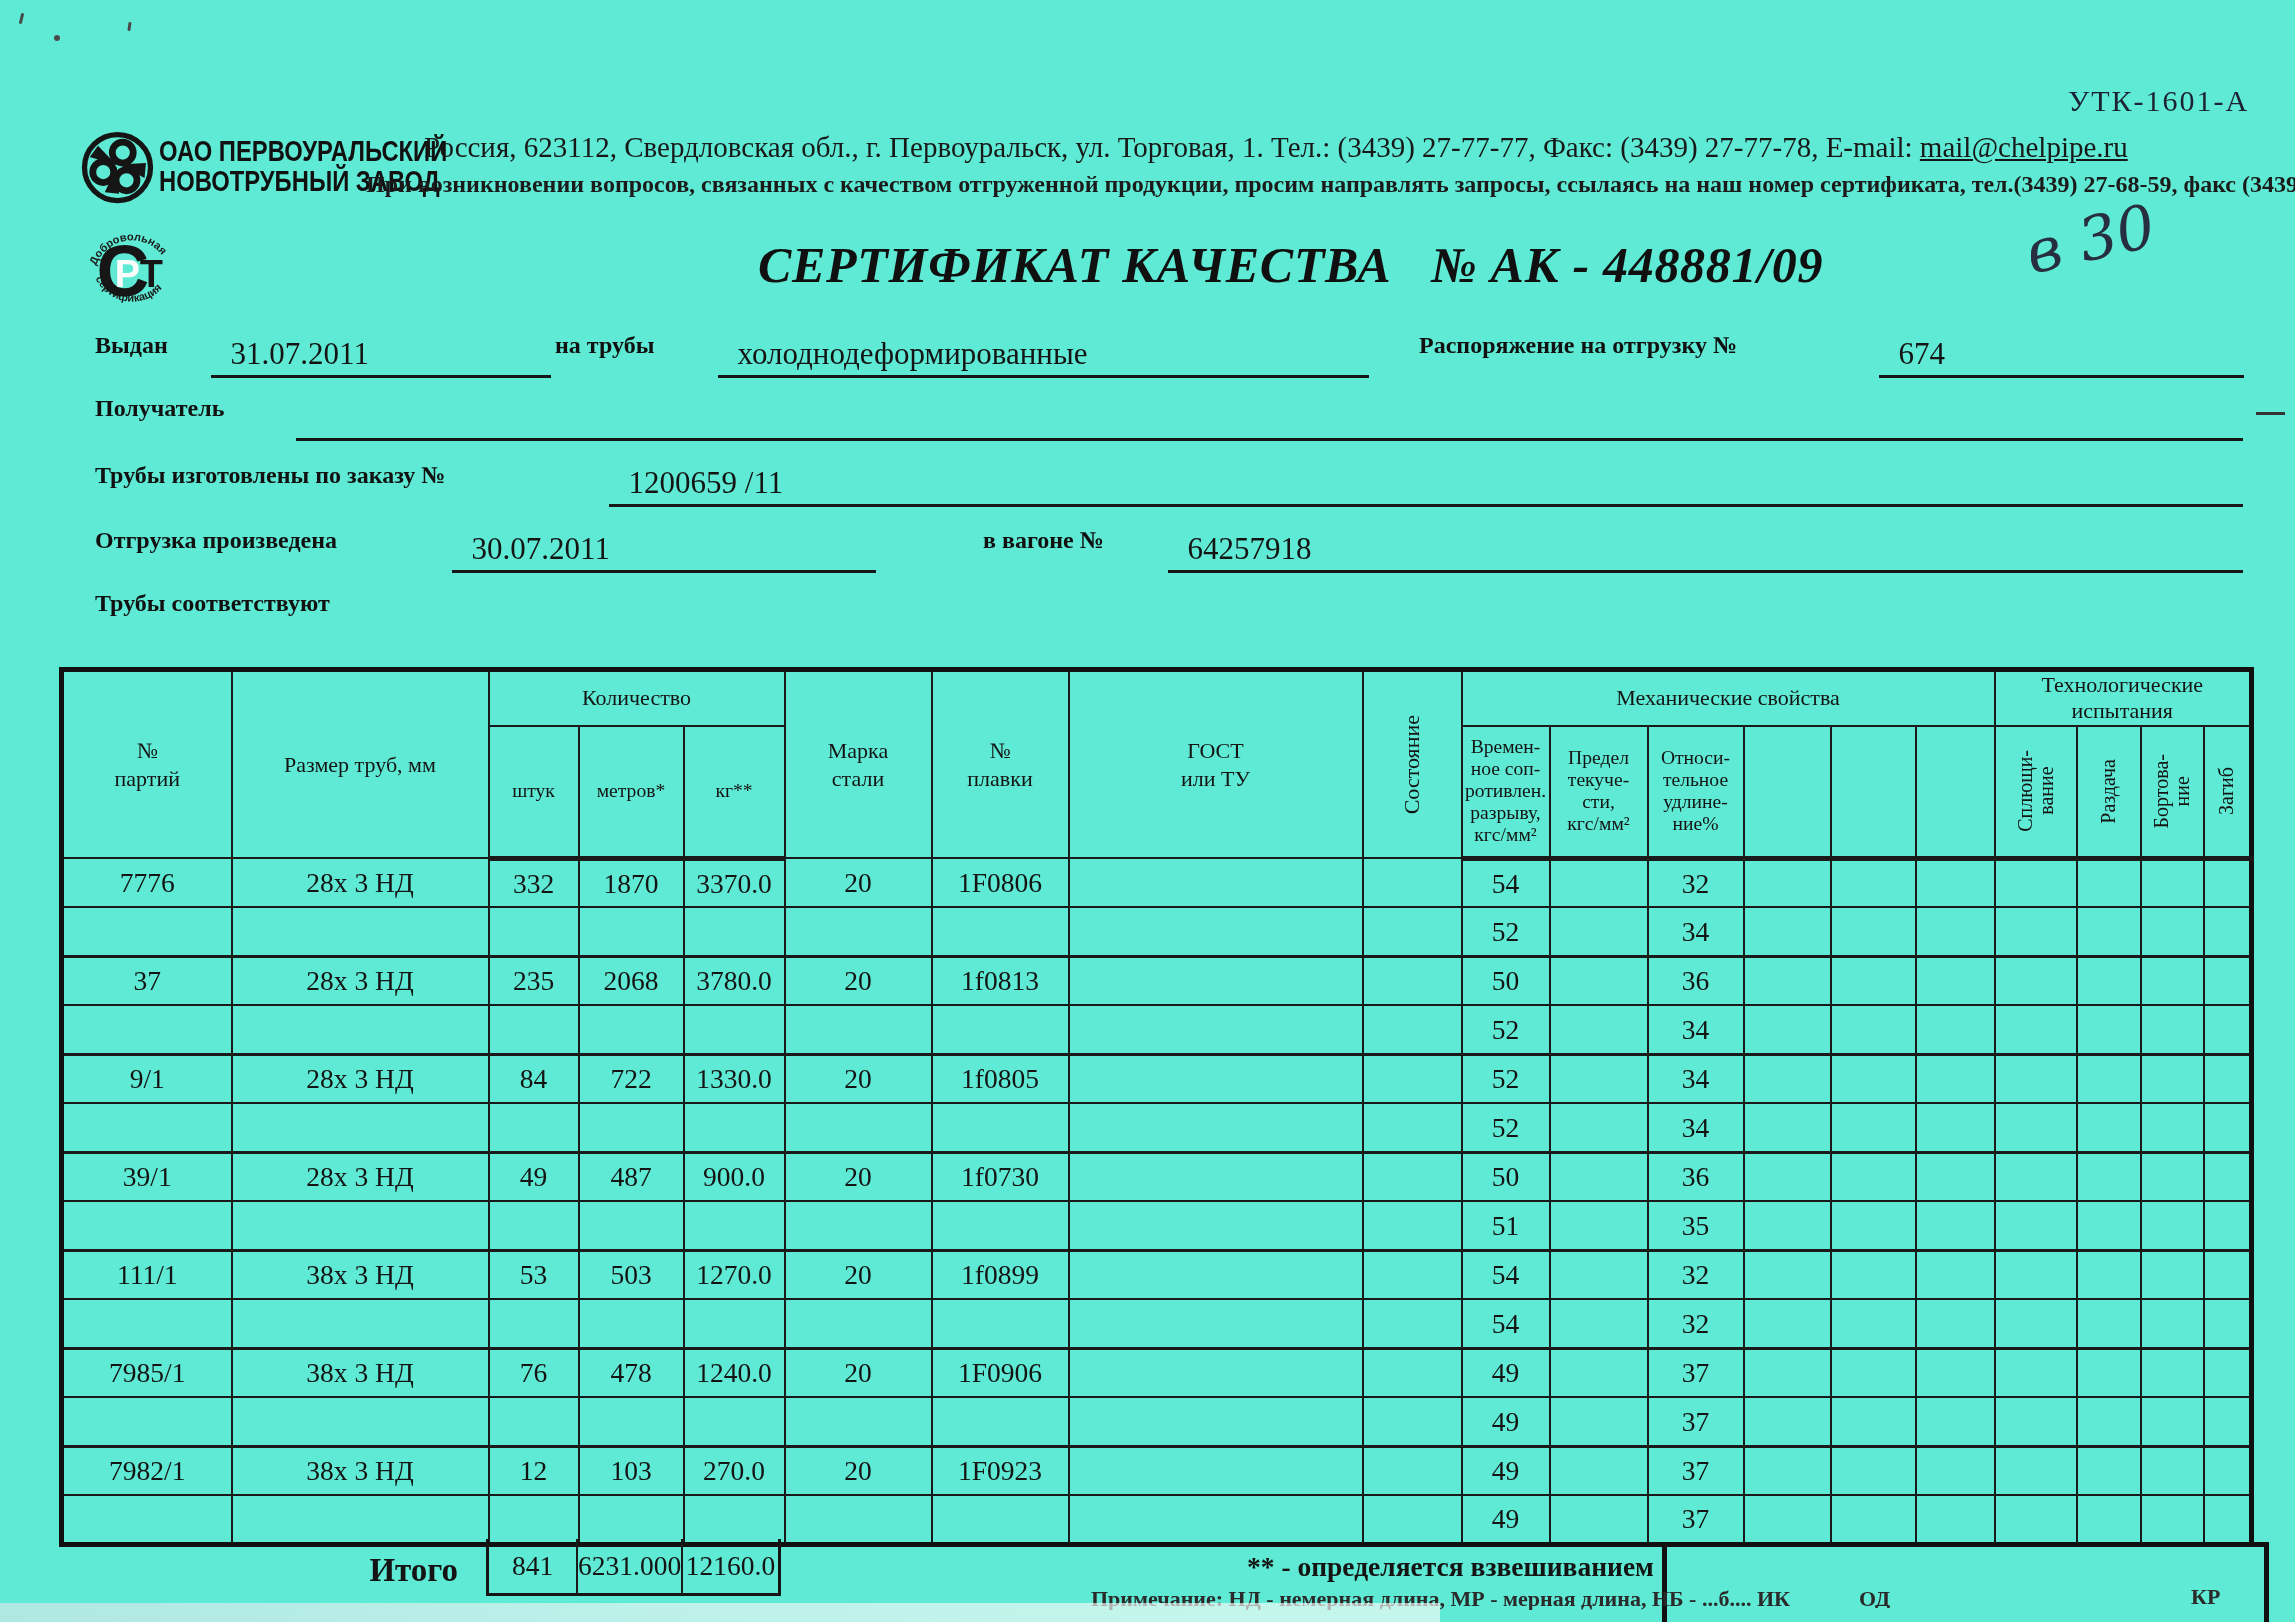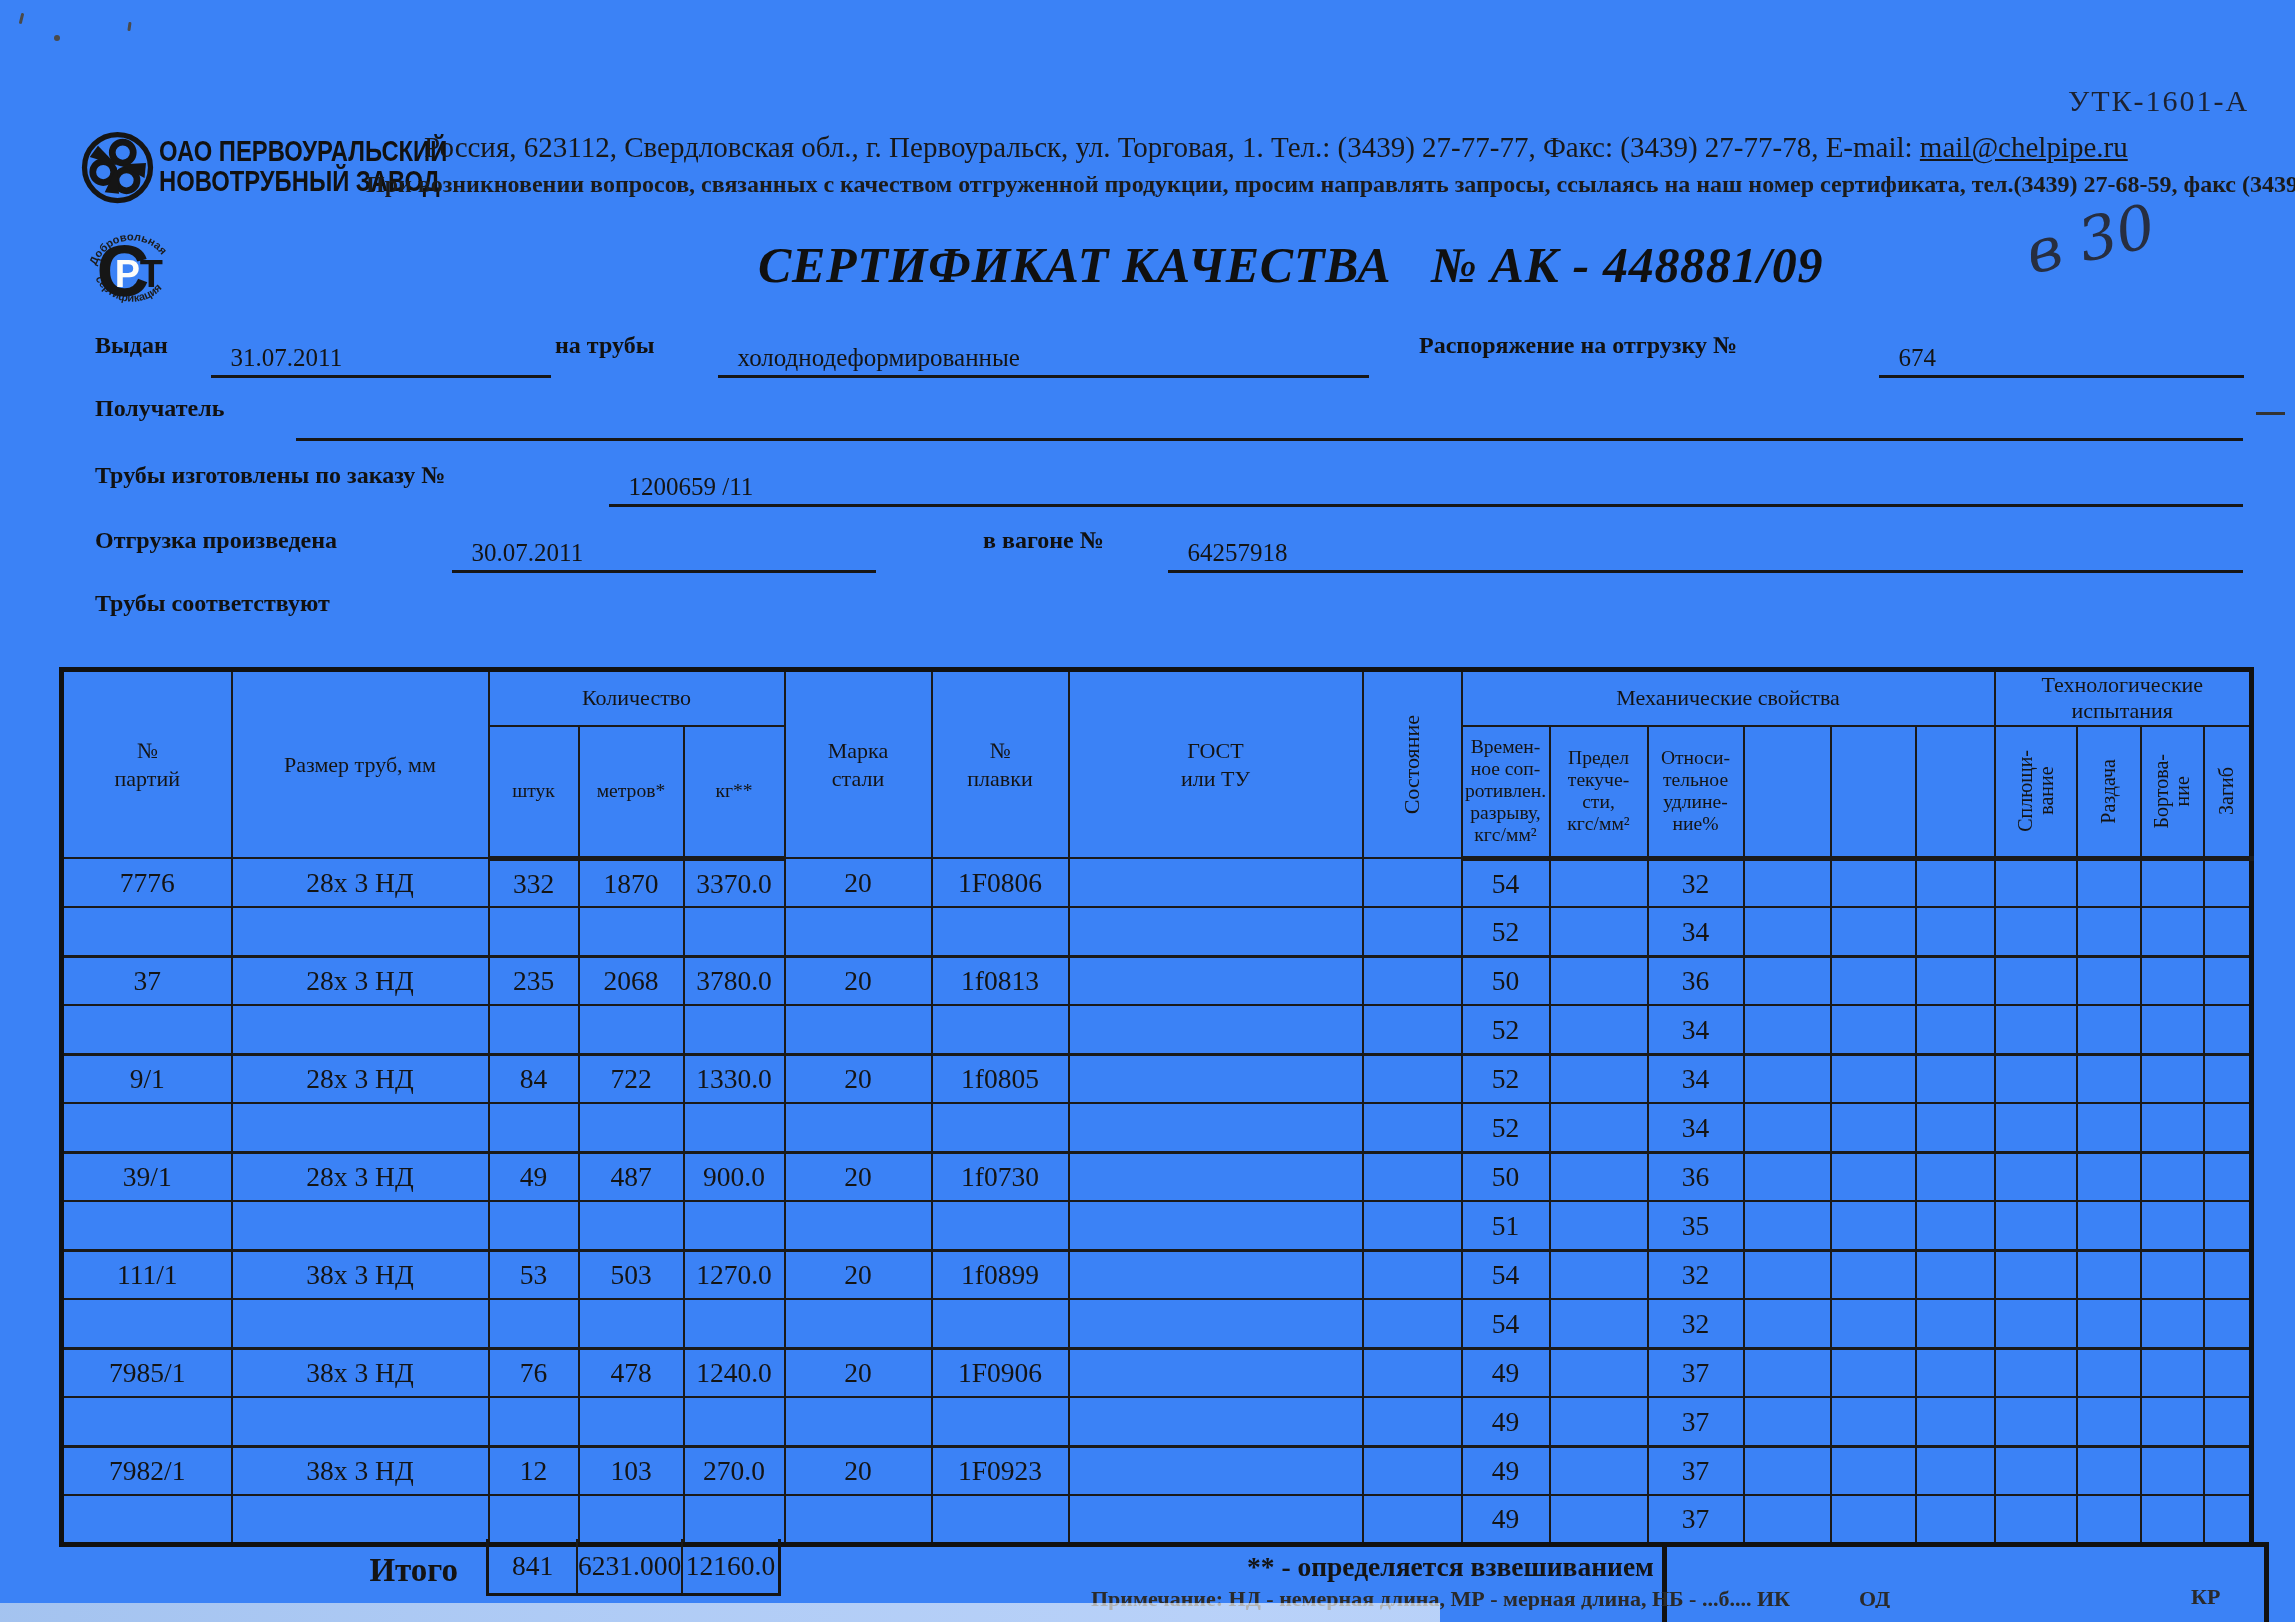--- a/index.html
+++ b/index.html
@@ -1,31 +1,31 @@
 <!DOCTYPE html>
 <html style="font-size:10.5px"><head>
 <meta charset="utf-8">
 <style>
   html,body{margin:0;padding:0;background:#d9d9d6;}
-  .page{position:relative;width:2295px;height:1623px;background:#3b82f6;overflow:hidden;
+  .page{position:relative;width:2295px;height:1623px;background:#5eead4;overflow:hidden;
         font-family:"Liberation Serif",serif;color:#141414;}
   .abs{position:absolute;}
   
   .form-code{font-size:30px;letter-spacing:2px;color:#1c2233;}
   .company-name{font-family:"Liberation Sans",sans-serif;font-weight:bold;font-size:29px;
                 line-height:1.04;white-space:pre-line;transform:scaleX(.82);transform-origin:left top;color:#111;}
   .contact1{font-weight:normal;font-size:29px;white-space:nowrap;color:#181818;}
   .contact1 .email{text-decoration:underline;}
   .contact2{font-weight:bold;font-size:24px;white-space:nowrap;color:#1b1b1b;}
   .title{font-weight:bold;font-style:italic;font-size:50px;white-space:nowrap;letter-spacing:0.7px;color:#101010;}
   .handwritten{font-family:"DejaVu Serif",serif;font-style:italic;font-size:60px;color:#272e40;
                transform:rotate(-13deg);white-space:nowrap;}
   
   .flabel{font-weight:bold;font-size:24px;white-space:nowrap;color:#111;}
-  .fval{font-size:25px;white-space:nowrap;color:#141414;}
+  .fval{font-size:31px;white-space:nowrap;color:#141414;}
   .uline{border-bottom:3.3px solid #171717;height:41px;}
   .uline .fval{position:absolute;left:19.6px;bottom:2.6px;}
   
   table.cert{border-collapse:collapse;table-layout:fixed;width:2192px;}
   table.cert td{border:2px solid #1a1a1a;text-align:center;vertical-align:middle;
                 padding:0;overflow:hidden;font-size:27.5px;color:#141414;}
   table.cert{border:5.9px solid #111;}
   tr.h1 td{font-size:22px;height:51px;}
   tr.h2 td{font-size:19.6px;line-height:1.12;border-bottom-width:5.2px;height:129px;white-space:pre-line;}
   td.bighead{font-size:22px;white-space:pre-line;line-height:1.25;}

